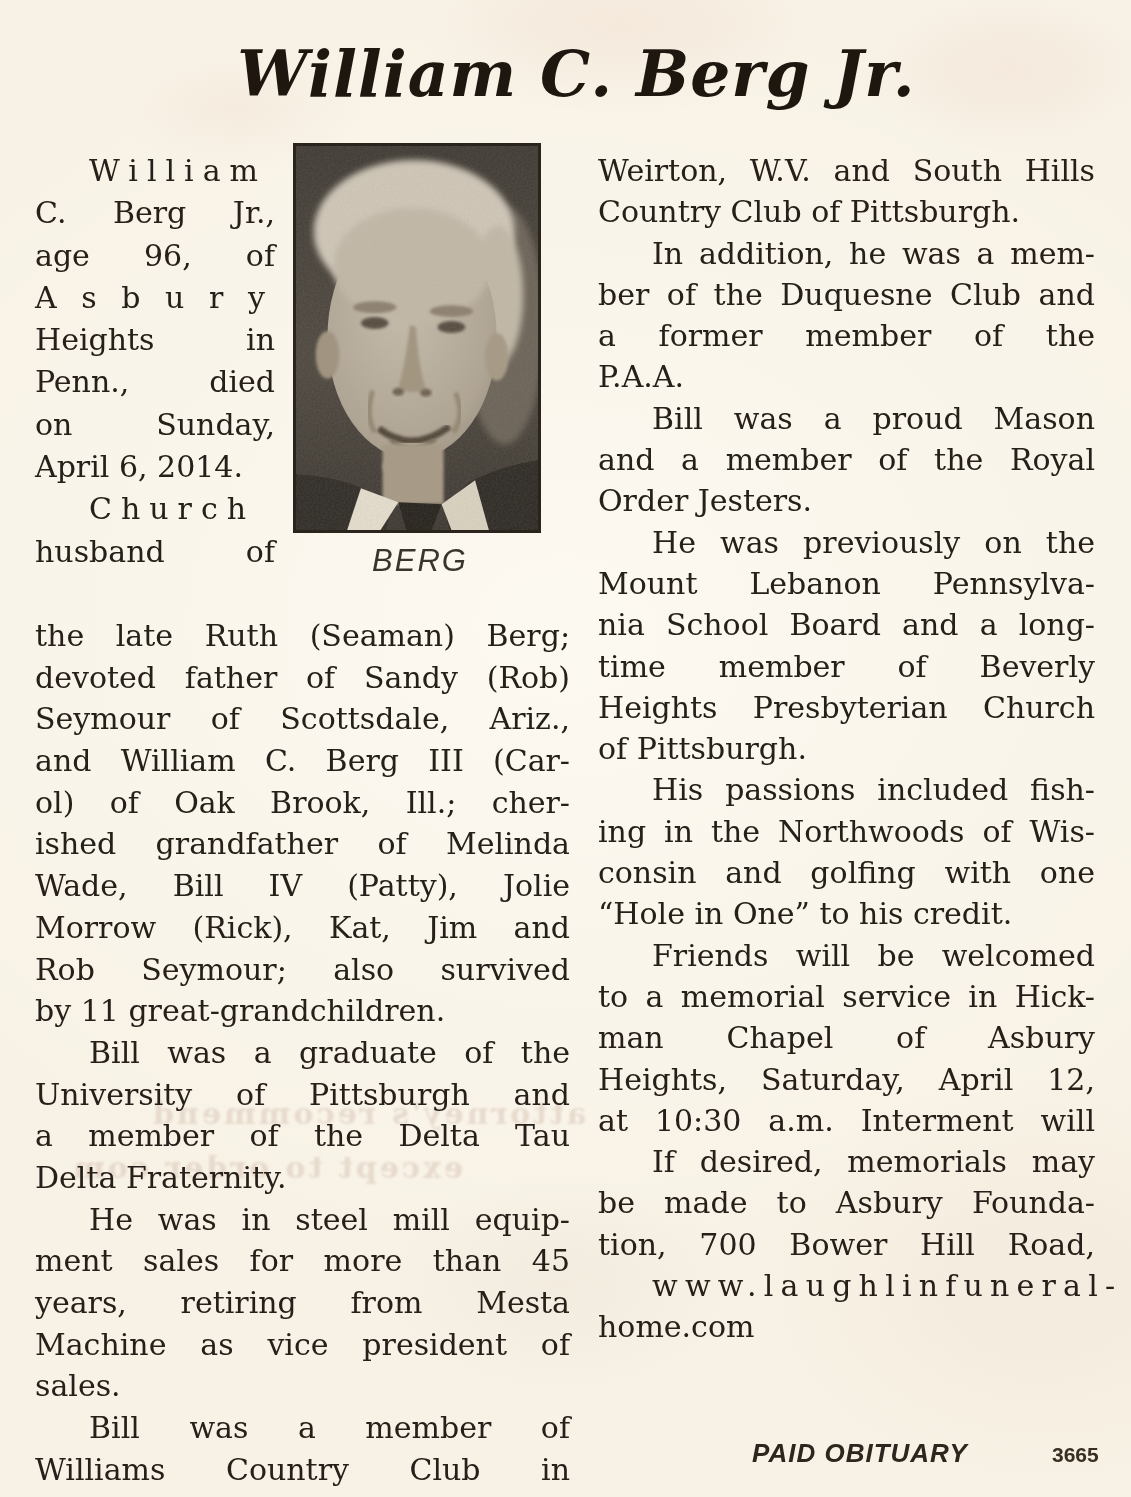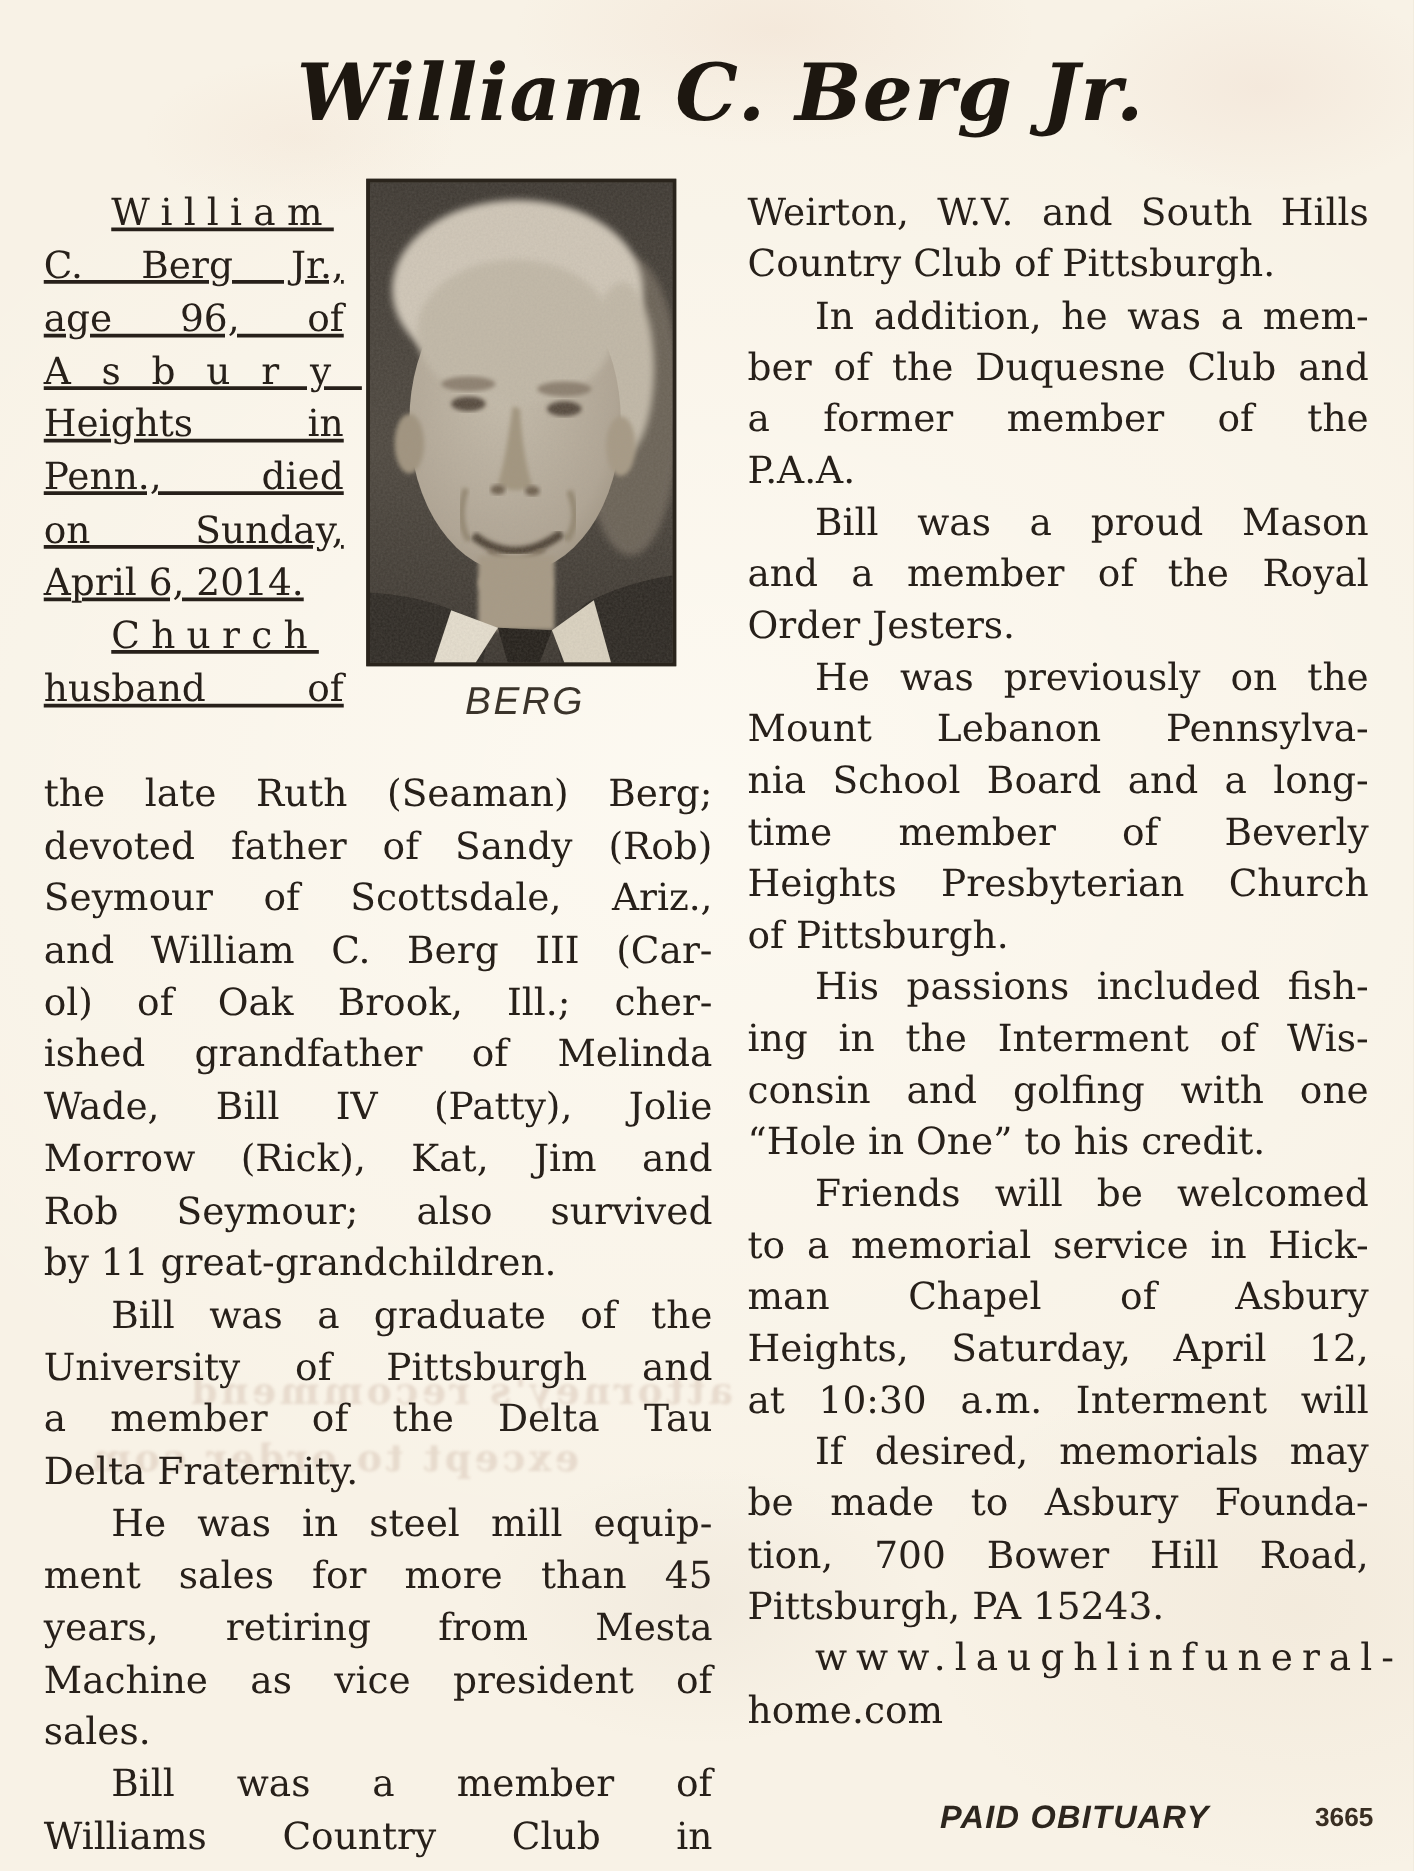--- a/index.html
+++ b/index.html
@@ -27,21 +27,21 @@
   }
   .col{position:absolute;font-size:30px;}
   .line{
     text-align:justify;
     text-align-last:justify;
     overflow:visible;
   }
   .line.noj{text-align-last:left;}
   .line.ind{padding-left:54px;}
   .col-narrow{left:35px;top:150px;width:240px;}
-  .col-narrow .line{height:42.3px;line-height:42.3px;text-decoration:underline;}
+  .col-narrow .line{height:42.3px;line-height:42.3px;}
   .col-wide{left:35px;top:615px;width:535px;}
   .col-wide .line{height:41.7px;line-height:41.7px;}
   .col-right{left:598px;top:150px;width:497px;}
   .col-right .line{height:41.3px;line-height:41.3px;}
 
   .photo{
     position:absolute;left:293px;top:143px;width:248px;height:390px;
     border:3px solid #2a241c;background:#49443d;box-sizing:border-box;
   }
   .photo svg{display:block;width:100%;height:100%;}
@@ -193,32 +193,31 @@
       <div class="line ind">Bill was a proud Mason</div>
       <div class="line">and a member of the Royal</div>
       <div class="line noj">Order Jesters.</div>
       <div class="line ind">He was previously on the</div>
       <div class="line">Mount Lebanon Pennsylva-</div>
       <div class="line">nia School Board and a long-</div>
       <div class="line">time member of Beverly</div>
       <div class="line">Heights Presbyterian Church</div>
       <div class="line noj">of Pittsburgh.</div>
       <div class="line ind">His passions included fish-</div>
-      <div class="line">ing in the Interment of Wis-</div>
+      <div class="line">ing in the Northwoods of Wis-</div>
       <div class="line">consin and golfing with one</div>
       <div class="line noj">“Hole in One” to his credit.</div>
       <div class="line ind">Friends will be welcomed</div>
       <div class="line">to a memorial service in Hick-</div>
       <div class="line">man Chapel of Asbury</div>
       <div class="line">Heights, Saturday, April 12,</div>
       <div class="line">at 10:30 a.m. Interment will</div>
       <div class="line ind">If desired, memorials may</div>
       <div class="line">be made to Asbury Founda-</div>
       <div class="line">tion, 700 Bower Hill Road,</div>
-      <div class="line noj">Pittsburgh, PA 15243.</div>
       <div class="line ind" style="letter-spacing: 0.24em;">www.laughlinfuneral-</div>
       <div class="line noj">home.com</div>
     </div>
 
   <div class="paid">PAID OBITUARY</div>
   <div class="code">3665</div>
 
 </div>
 
 </body></html>

